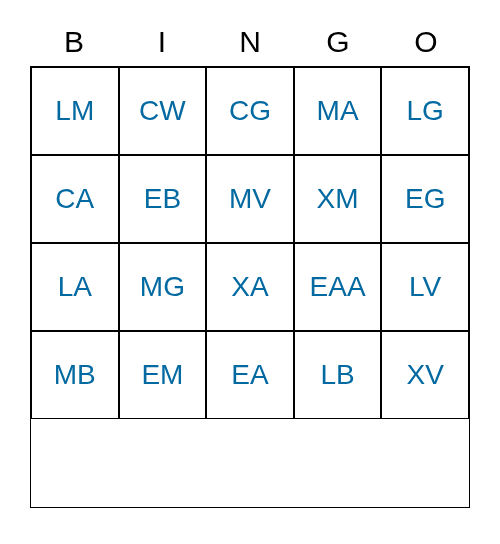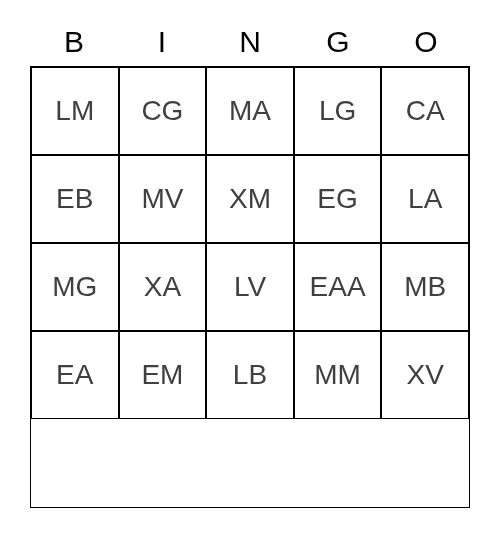--- a/index.html
+++ b/index.html
@@ -39,54 +39,54 @@
       grid-template-columns: repeat(5, 1fr);
       grid-template-rows: repeat(5, 88px);
       border: 1px solid #000;
     }
     .cell {
       border: 1px solid #000;
       display: flex;
       align-items: center;
       justify-content: center;
       font-size: 28px;
-      color: #404040;
+      color: #0369a1;
       background: #fff;
     }
   </style>
 </head>
 <body>
 
 <div class="card">
   <div class="header-row">
     <div class="header-cell">B</div>
     <div class="header-cell">I</div>
     <div class="header-cell">N</div>
     <div class="header-cell">G</div>
     <div class="header-cell">O</div>
   </div>
   <div class="grid">
     <div class="cell">LM</div>
+    <div class="cell">CW</div>
     <div class="cell">CG</div>
     <div class="cell">MA</div>
     <div class="cell">LG</div>
 
     <div class="cell">CA</div>
     <div class="cell">EB</div>
     <div class="cell">MV</div>
 
     <div class="cell">XM</div>
     <div class="cell">EG</div>
     <div class="cell">LA</div>
     <div class="cell">MG</div>
 
     <div class="cell">XA</div>
+    <div class="cell">EAA</div>
     <div class="cell">LV</div>
-    <div class="cell">EAA</div>
     <div class="cell">MB</div>
+    <div class="cell">EM</div>
+
     <div class="cell">EA</div>
-
-    <div class="cell">EM</div>
     <div class="cell">LB</div>
-    <div class="cell">MM</div>
     <div class="cell">XV</div>
   </div>
 </div>
 
 </body></html>

